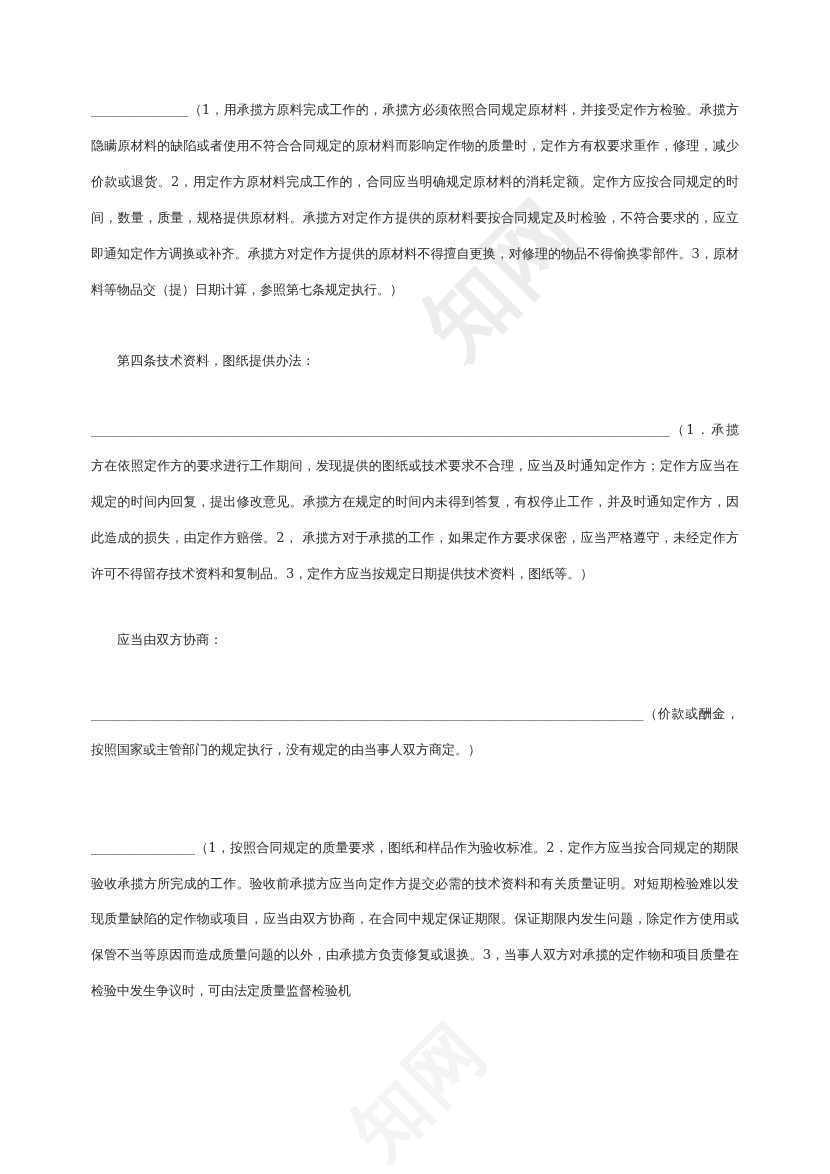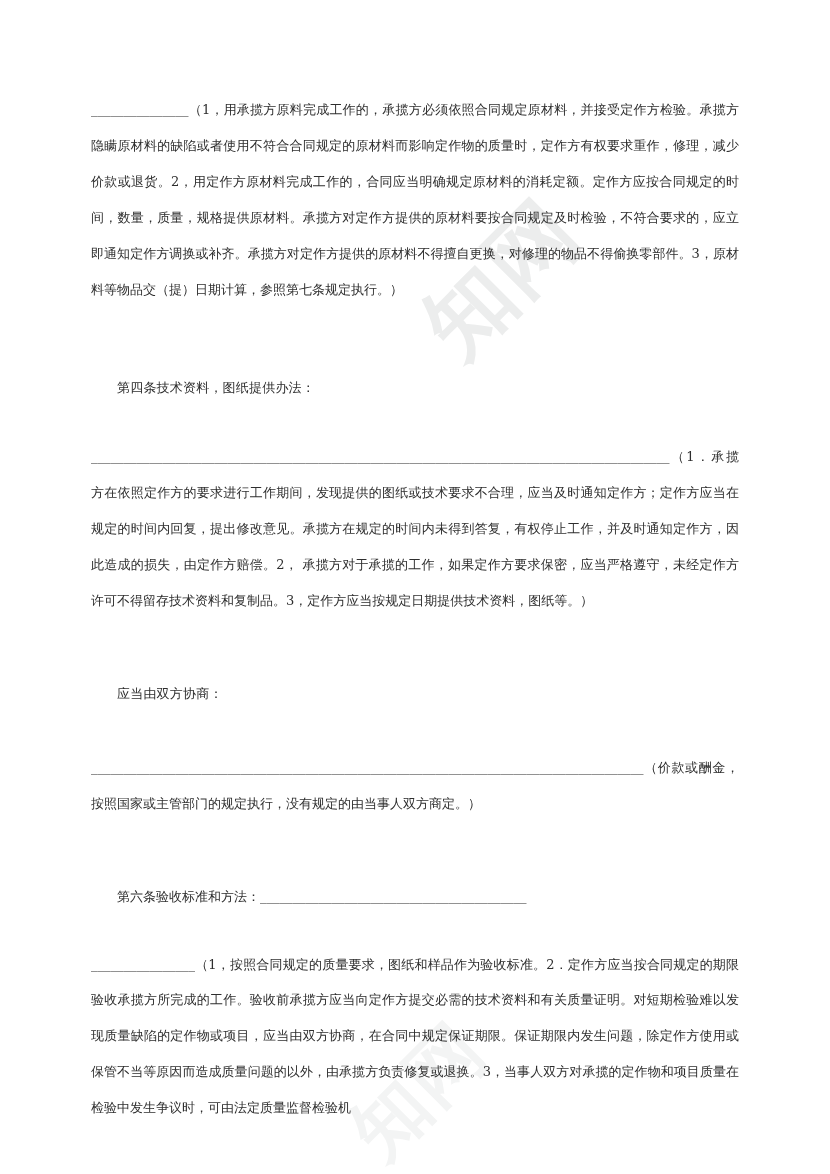--- a/index.html
+++ b/index.html
@@ -54,21 +54,21 @@
   .para {
     margin: 0;
     font-size: 13px;
     line-height: 35.9px;
     color: #2e2e2e;
     text-align: justify;
     text-justify: inter-ideograph;
     letter-spacing: 0.2px;
     word-break: break-all;
   }
-  .para.indent { text-indent: 2em; margin-top: 27px; }
+  .para.indent { text-indent: 2em; }
   .spacer-1 { height: 36px; }
   .spacer-2 { height: 33px; }
   .spacer-3 { height: 30px; }
   .spacer-4 { height: 38px; }
   .spacer-5 { height: 30px; }
   .spacer-6 { height: 32px; }
   .fill {
     letter-spacing: 0;
   }
 </style>
@@ -96,20 +96,19 @@
     <div class="spacer-3"></div>
 
     <p class="para indent">应当由双方协商：</p>
 
     <div class="spacer-4"></div>
 
     <p class="para fill">_____________________________________________________________________________________（价款或酬金，按照国家或主管部门的规定执行，没有规定的由当事人双方商定。）</p>
 
     <div class="spacer-5"></div>
 
-    <p class="para indent fill">第六条验收标准和方法：_________________________________________</p>
 
     <div class="spacer-6"></div>
 
     <p class="para fill">________________（1，按照合同规定的质量要求，图纸和样品作为验收标准。2．定作方应当按合同规定的期限验收承揽方所完成的工作。验收前承揽方应当向定作方提交必需的技术资料和有关质量证明。对短期检验难以发现质量缺陷的定作物或项目，应当由双方协商，在合同中规定保证期限。保证期限内发生问题，除定作方使用或保管不当等原因而造成质量问题的以外，由承揽方负责修复或退换。3，当事人双方对承揽的定作物和项目质量在检验中发生争议时，可由法定质量监督检验机</p>
 
   </div>
 </div>
 
 </body></html>

